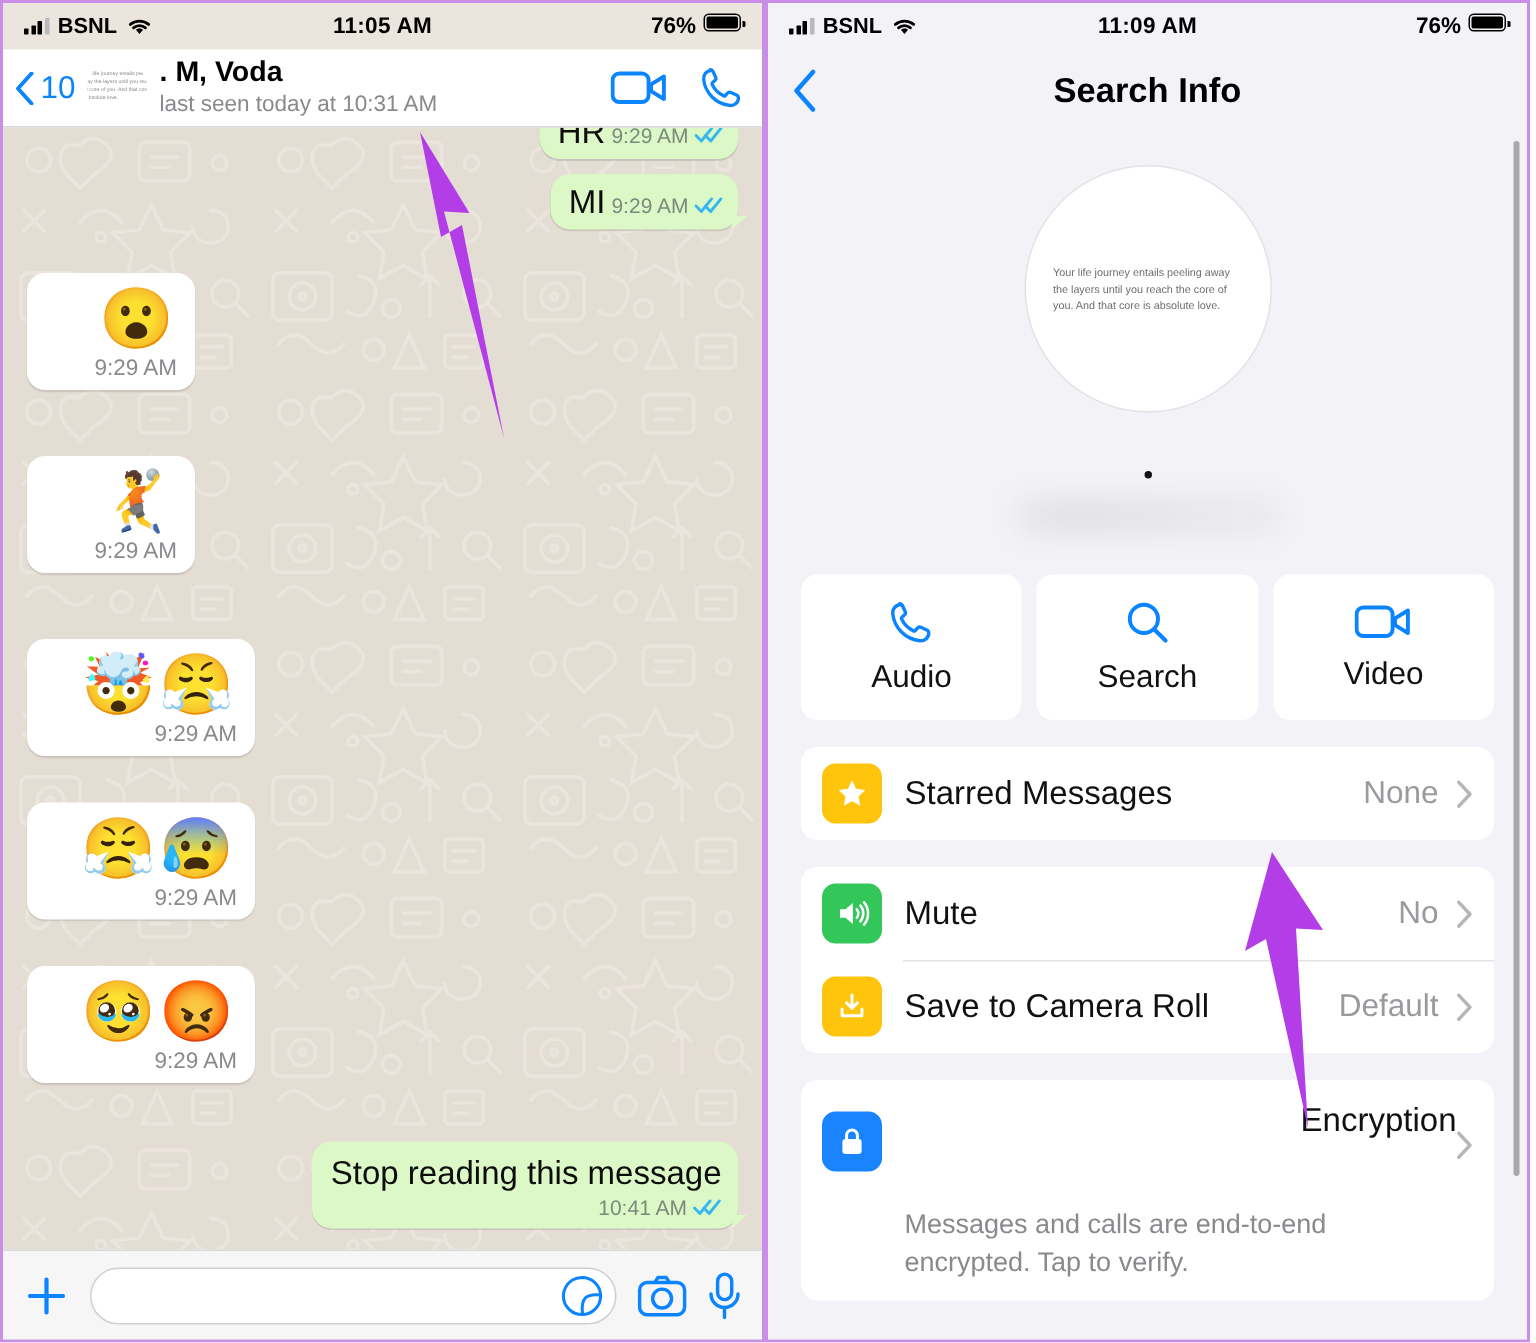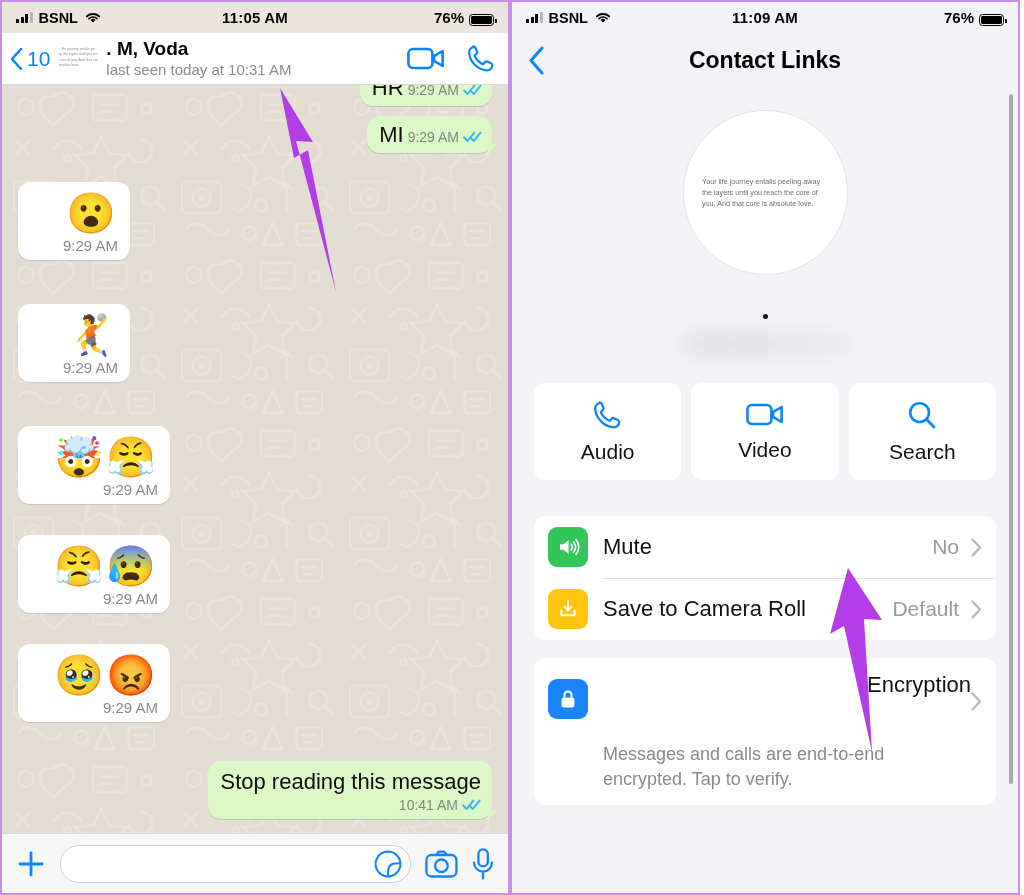--- a/index.html
+++ b/index.html
@@ -36,21 +36,21 @@
     color: #000;
     position: relative;
     z-index: 6;
   }
   .sb-left { display: flex; align-items: center; gap: 6px; }
   .sb-center {
     position: absolute; left: 0; right: 0; text-align: center;
     font-size: 15px; font-weight: bold; letter-spacing: .2px;
   }
   .sb-right {
-    margin-left: auto; display: flex; align-items: flex-end; gap: 5px;
+    margin-left: auto; display: flex; align-items: flex-start; gap: 5px;
     position: relative; z-index: 2;
   }
   .bars { display: flex; align-items: flex-end; gap: 1.5px; height: 11px; }
   .bars i { display: block; width: 3px; background: #000; border-radius: .5px; }
   .bars i:nth-child(1) { height: 4px; }
   .bars i:nth-child(2) { height: 6.5px; }
   .bars i:nth-child(3) { height: 9px; }
   .bars i:nth-child(4) { height: 11px; background: #b9b9bd; }
   .carrier { font-size: 14.5px; font-weight: bold; }
   .battery {
@@ -448,57 +448,69 @@
           </span>
       </div>
     </div>
 
     <div class="nav-bar">
       <div class="nav-back">
         <svg width="17" height="29" viewBox="0 0 17 29">
           <path d="M14 2 3 14.5 14 27" stroke="#0A84FF" stroke-width="3" fill="none" stroke-linecap="round" stroke-linejoin="round"></path>
         </svg>
       </div>
-      <div class="nav-title">Contact Links</div>
+      <div class="nav-title">Search Info</div>
     </div>
 
     <div class="info-scroll">
 
       <div class="profile">
         <div class="big-avatar">
           <p>Your life journey entails peeling away the layers until you reach the core of you. And that core is absolute love.</p>
         </div>
         <div class="dot-indicator"></div>
         <div class="redacted"></div>
       </div>
 
       <div class="action-row">
         <div class="action-card">
           <svg width="30" height="30" viewBox="0 0 29 29">
             <path d="M6.4 2.4c1 0 1.6.4 2 1.3l1.7 3.8c.4.9.2 1.6-.5 2.2l-1.5 1.3c-.4.4-.5.8-.3 1.3a16 16 0 0 0 7.6 7.6c.5.2 1 .1 1.3-.3l1.3-1.5c.6-.7 1.3-.9 2.2-.5l3.8 1.7c.9.4 1.3 1 1.3 2 0 3-2.6 5.3-5.7 5-9.2-.9-16.6-8.3-17.5-17.5-.3-3.1 2-5.7 5-5.7z" stroke="#0A84FF" stroke-width="2.2" fill="none" stroke-linejoin="round"></path>
           </svg>
           <span class="lbl">Audio</span>
         </div>
         <div class="action-card">
+          <svg width="30" height="30" viewBox="0 0 30 30">
+            <circle cx="12.6" cy="12.6" r="9.4" stroke="#0A84FF" stroke-width="2.6" fill="none"></circle>
+            <path d="M19.6 19.6 27 27" stroke="#0A84FF" stroke-width="2.8" stroke-linecap="round"></path>
+          </svg>
+          <span class="lbl">Search</span>
+        </div>
+        <div class="action-card">
           <svg width="38" height="27" viewBox="0 0 38 27">
             <rect x="1.4" y="4" width="24" height="19" rx="4.5" stroke="#0A84FF" stroke-width="2.6" fill="none"></rect>
             <path d="M27 11.2 35.6 6v15l-8.6-5.2z" stroke="#0A84FF" stroke-width="2.6" fill="none" stroke-linejoin="round"></path>
           </svg>
           <span class="lbl">Video</span>
         </div>
-        <div class="action-card">
-          <svg width="30" height="30" viewBox="0 0 30 30">
-            <circle cx="12.6" cy="12.6" r="9.4" stroke="#0A84FF" stroke-width="2.6" fill="none"></circle>
-            <path d="M19.6 19.6 27 27" stroke="#0A84FF" stroke-width="2.8" stroke-linecap="round"></path>
-          </svg>
-          <span class="lbl">Search</span>
-        </div>
       </div>
 
       <div class="group">
+        <div class="row">
+          <span class="sq-icon" style="background:#FFC40C;">
+            <svg width="24" height="24" viewBox="0 0 24 24">
+              <path d="M12 3.2l2.7 5.7 6.1.8-4.5 4.3 1.2 6.1L12 17.2l-5.5 2.9 1.2-6.1-4.5-4.3 6.1-.8z" fill="#fff"></path>
+            </svg>
+          </span>
+          <span class="label">Starred Messages</span>
+          <span class="value">None</span>
+          <svg class="chev-r" viewBox="0 0 11 19">
+            <path d="M1.5 1.5 9 9.5 1.5 17.5" stroke="#b5b5ba" stroke-width="2.2" fill="none" stroke-linecap="round" stroke-linejoin="round"></path>
+          </svg>
+        </div>
       </div>
 
       <div class="group">
         <div class="row">
           <span class="sq-icon" style="background:#33C759;">
             <svg width="25" height="24" viewBox="0 0 25 24">
               <path d="M4 9.2h3.6L12.6 5v14l-5-4.2H4z" fill="#fff"></path>
               <path d="M15.2 9.2a4.6 4.6 0 0 1 0 5.6M17.6 6.8a8 8 0 0 1 0 10.4M20 4.6a11.4 11.4 0 0 1 0 14.8" stroke="#fff" stroke-width="1.7" fill="none" stroke-linecap="round"></path>
             </svg>
           </span>

